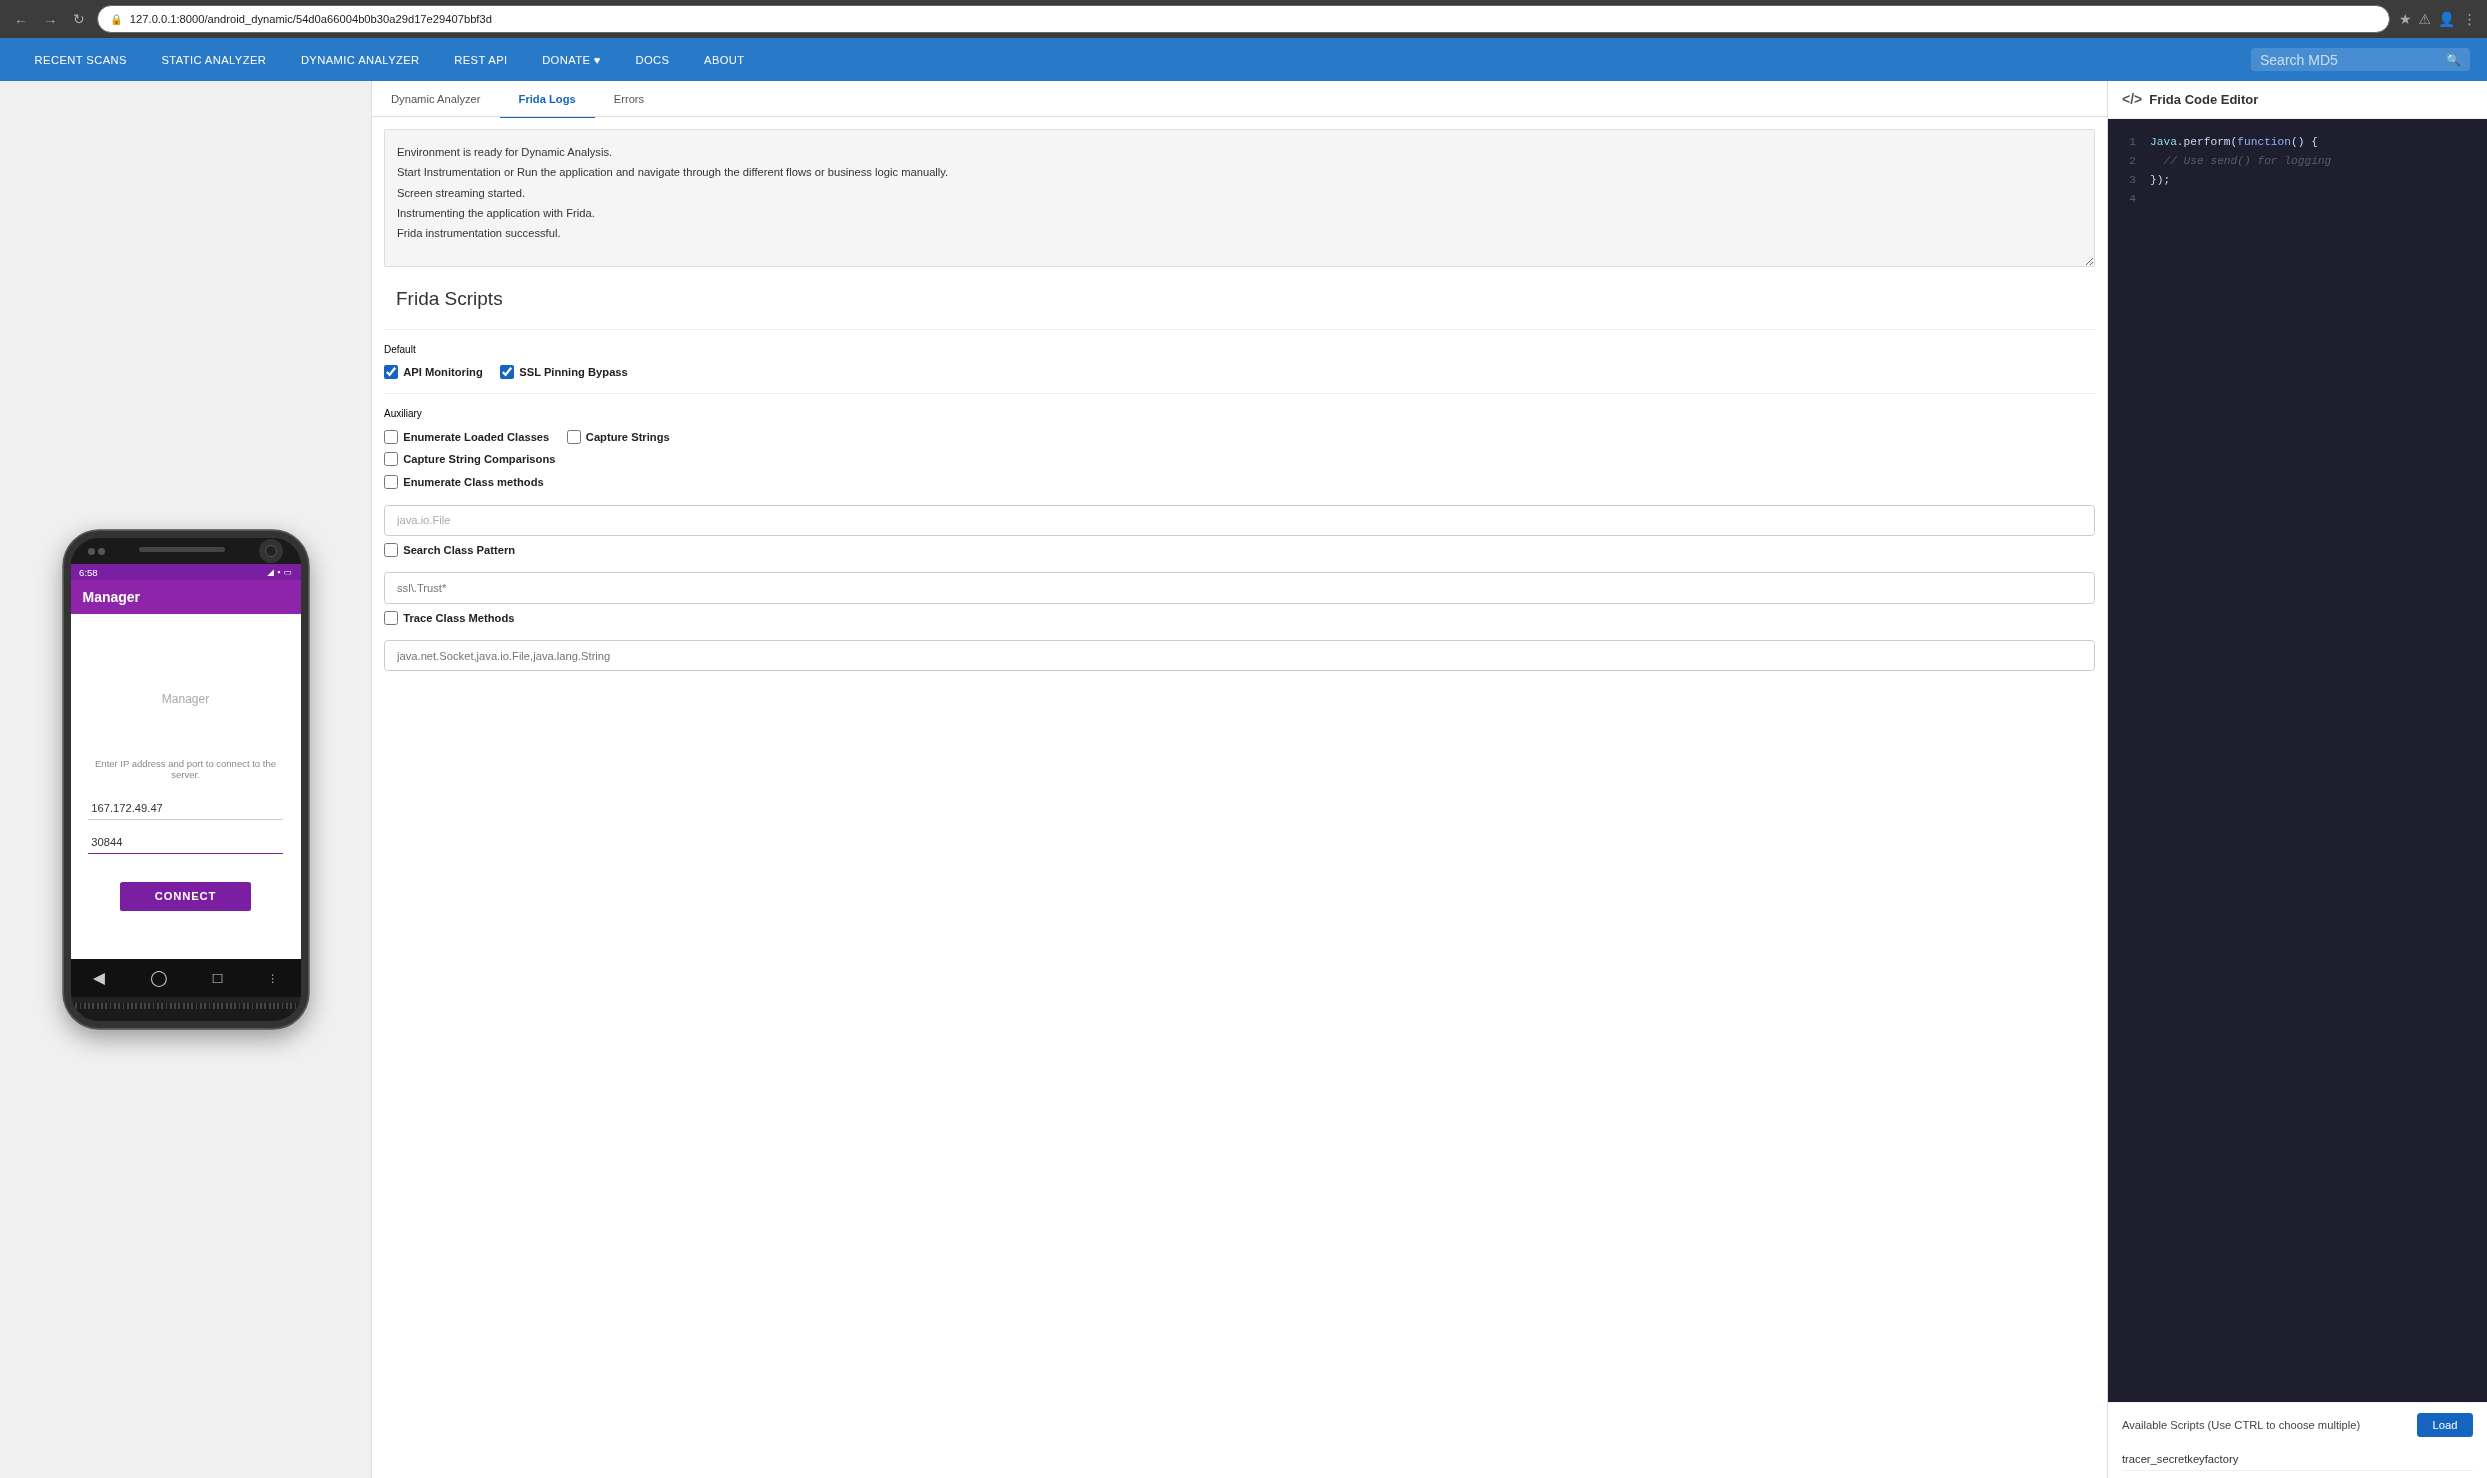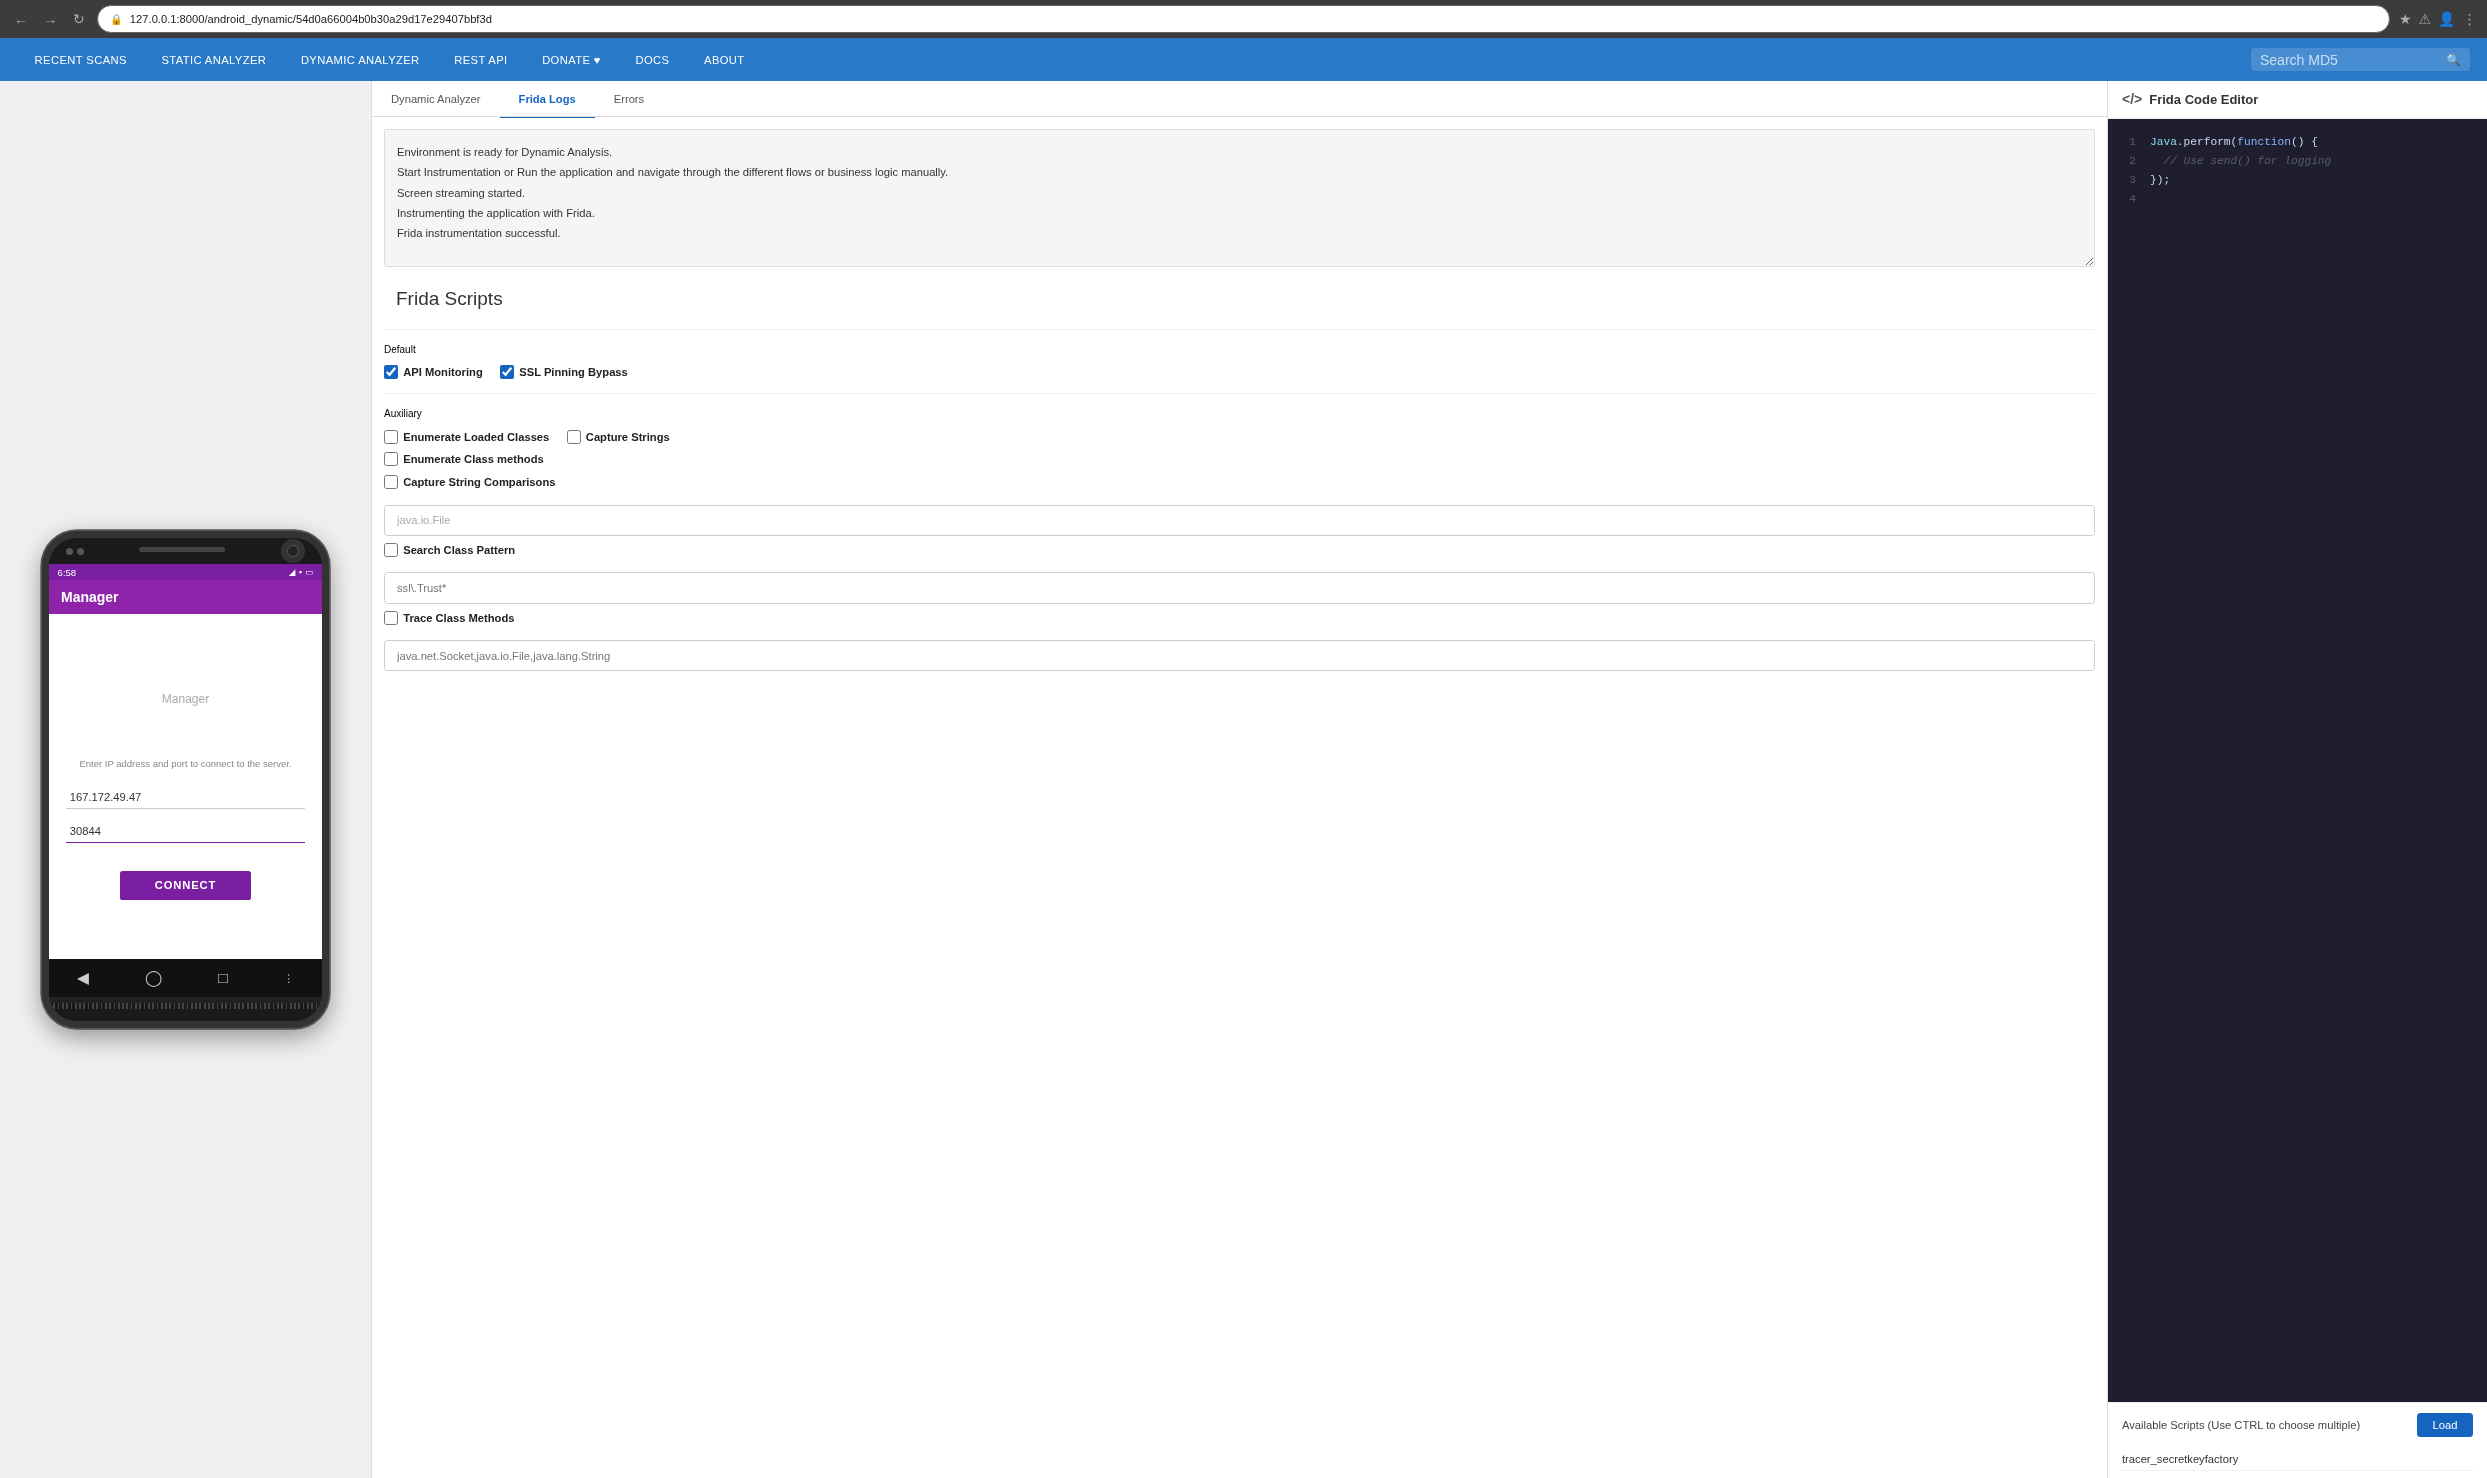--- a/index.html
+++ b/index.html
@@ -85,21 +85,21 @@
       background: #f0f0f0;
       display: flex;
       align-items: center;
       justify-content: center;
       padding: 17.3px;
     }
 
     .phone-device {
       background: #222;
       border-radius: 35px;
-      width: 287px;
+      width: 244px;
       border: 7px solid #333;
       box-shadow: 0 0 0 1.7px #555, 0 8.6px 26px rgba(0,0,0,0.4);
       overflow: hidden;
     }
     .phone-top-bar {
       background: #1a1a1a;
       height: 26px;
       display: flex;
       align-items: center;
       justify-content: space-between;
@@ -498,27 +498,27 @@
           <span>Enumerate Loaded Classes</span>
         </label>
         <label class="checkbox-label">
           <input type="checkbox" style="">
           <span>Capture Strings</span>
         </label>
       </div>
       <div class="checkbox-row">
         <label class="checkbox-label">
           <input type="checkbox" style="">
+          <span>Capture String Comparisons</span>
+        </label>
+      </div>
+      <div class="checkbox-row">
+        <label class="checkbox-label">
+          <input type="checkbox" style="">
           <span>Enumerate Class methods</span>
-        </label>
-      </div>
-      <div class="checkbox-row">
-        <label class="checkbox-label">
-          <input type="checkbox" style="">
-          <span>Capture String Comparisons</span>
         </label>
       </div>
 
       <input type="text" class="script-input" value="java.io.File" style="">
 
       <div class="checkbox-row">
         <label class="checkbox-label">
           <input type="checkbox" style="">
           <span>Search Class Pattern</span>
         </label>

